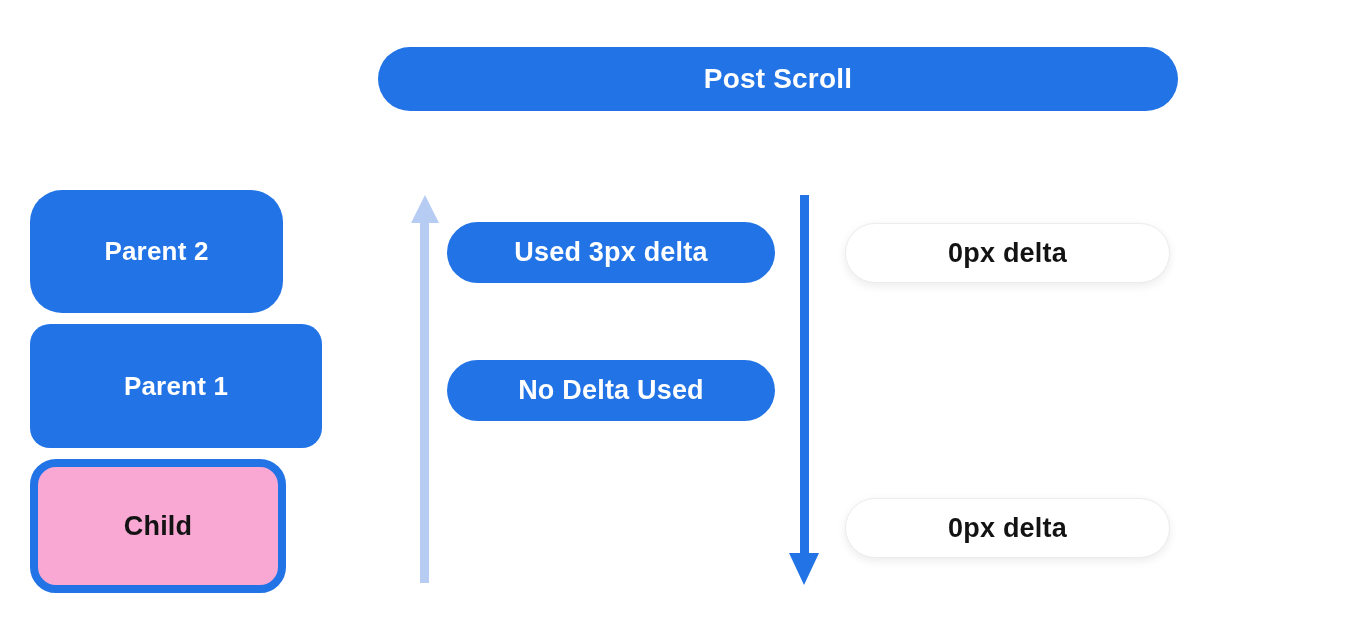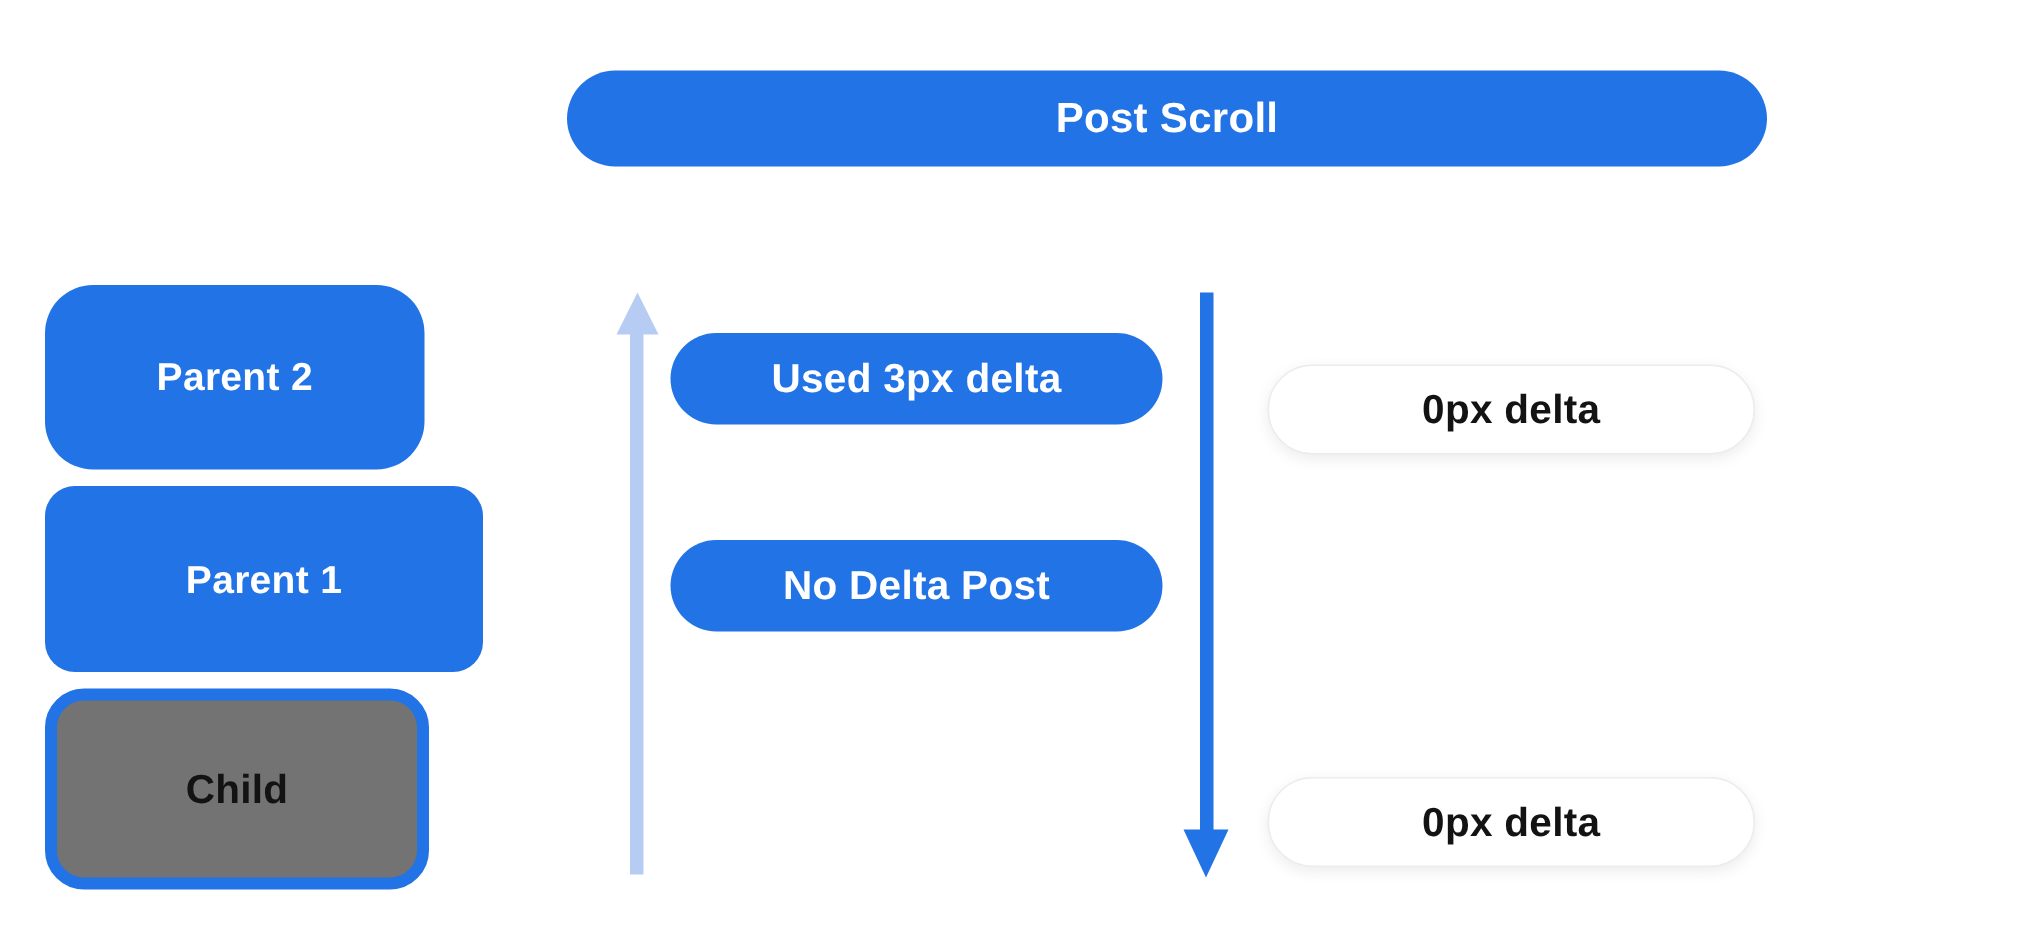--- a/index.html
+++ b/index.html
@@ -26,30 +26,30 @@
   }
   .fill-blue{background:var(--primary-blue);color:var(--pill-text-light);}
   .post-scroll{
     left:378px;top:47px;width:800px;height:64px;
     border-radius:32px;font-size:28px;
   }
   .box-parent2{left:30px;top:190px;width:253px;height:123px;border-radius:32px;font-size:26px;}
   .box-parent1{left:30px;top:324px;width:292px;height:124px;border-radius:20px;font-size:26px;}
   .box-child{
     left:30px;top:459px;width:256px;height:134px;
-    background:#737373;border:8px solid var(--primary-blue);
+    background:#f9a8d4;border:8px solid var(--primary-blue);
     border-radius:26px;font-size:27px;color:var(--pill-text-dark);
   }
   .pill-used{left:447px;top:222px;width:328px;height:61px;border-radius:31px;font-size:27px;text-align:center;}
   .pill-nodelta{left:447px;top:360px;width:328px;height:61px;border-radius:31px;font-size:27px;}
   .pill-white{
     background:#ffffff;color:var(--pill-text-dark);
     border:1px solid #ececec;
     box-shadow:0 3px 10px rgba(0,0,0,0.08);
-    border-radius:30px;font-size:27px;margin-top:20px;
+    border-radius:30px;font-size:27px;
   }
   .pill-0px-top{left:845px;top:223px;width:325px;height:60px;}
   .pill-0px-bottom{left:845px;top:498px;width:325px;height:60px;}
   .arrow-part{position:absolute;}
   .up-arrow-shaft{left:420px;top:221px;width:9px;height:362px;background:var(--light-blue);}
   .up-arrow-head{
     left:411px;top:195px;width:0;height:0;
     border-left:14px solid transparent;border-right:14px solid transparent;
     border-bottom:28px solid var(--light-blue);
   }
@@ -71,21 +71,21 @@
 
   <div class="box fill-blue box-parent1">Parent 1</div>
 
   <div class="box box-child">Child</div>
 
   <div class="arrow-part up-arrow-head"></div>
   <div class="arrow-part up-arrow-shaft"></div>
 
   <div class="pill fill-blue pill-used">Used 3px delta</div>
 
-  <div class="pill fill-blue pill-nodelta">No Delta Post</div>
+  <div class="pill fill-blue pill-nodelta">No Delta Used</div>
 
   <div class="arrow-part down-arrow-shaft"></div>
   <div class="arrow-part down-arrow-head"></div>
 
   <div class="pill pill-white pill-0px-top">0px delta</div>
 
   <div class="pill pill-white pill-0px-bottom">0px delta</div>
 
 </div>
 

